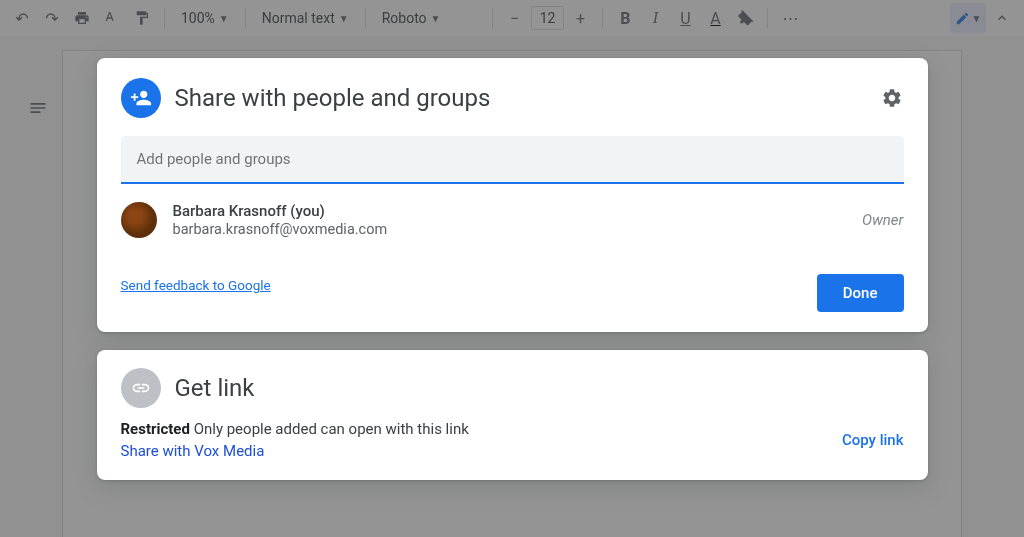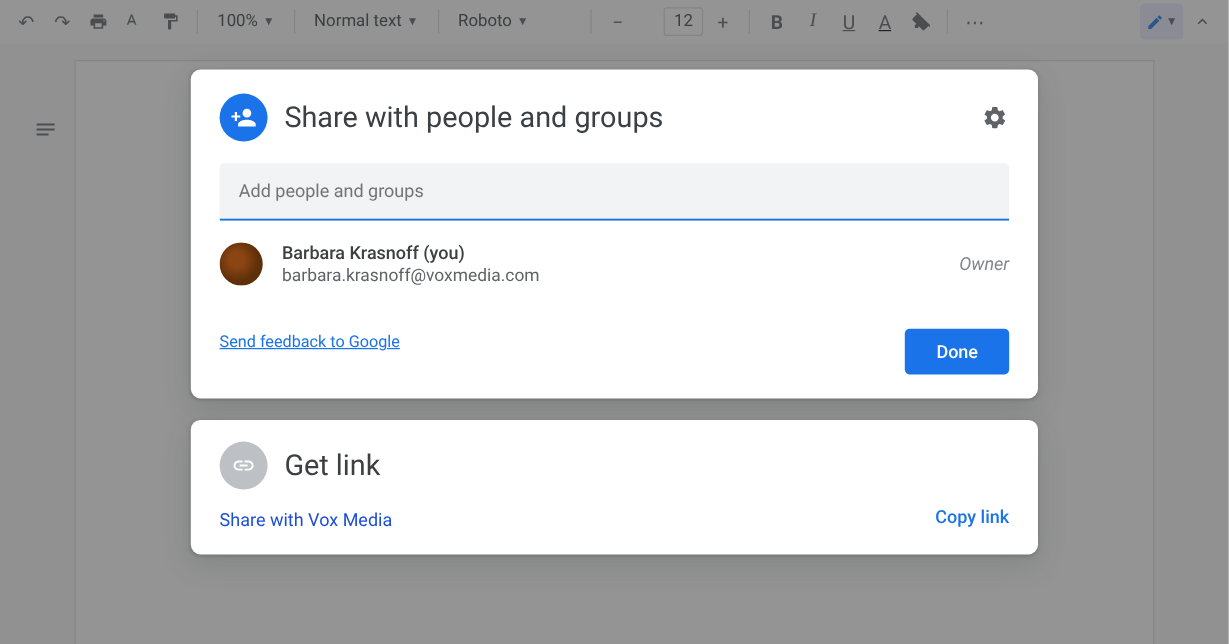--- a/index.html
+++ b/index.html
@@ -15,21 +15,21 @@
     .tb-pen { width: 36px; height: 30px; background: #e8ecfe; border-radius: 4px; display: flex; align-items: center; justify-content: center; color: #1a73e8; font-size: 16px; gap: 2px; }
     
     
     .doc-area { position: absolute; top: 36px; left: 0; right: 0; bottom: 0; background: #f8f9fa; padding-top: 14px; }
     .doc-outline { position: absolute; left: 24px; top: 58px; width: 28px; height: 28px; color: #5f6368; display: flex; align-items: center; justify-content: center; }
     .doc-page { margin: 0 auto; width: 900px; background: #fff; border: 1px solid #dadce0; padding: 90px 96px; font-family: Roboto, Arial, sans-serif; font-size: 16px; line-height: 1.55; color: #202124; min-height: 600px; }
     
     
     .overlay { position: absolute; inset: 0; background: rgba(60,60,60,0.55); display: flex; flex-direction: column; align-items: center; justify-content: flex-start; padding-top: 58px; }
     
-    .card { width: 706px; background: #fff; border-radius: 8px; box-shadow: 0 1px 3px rgba(60,64,67,.3), 0 8px 24px rgba(60,64,67,.18); padding: 20px 24px; }
+    .card { width: 831px; background: #fff; border-radius: 8px; box-shadow: 0 1px 3px rgba(60,64,67,.3), 0 8px 24px rgba(60,64,67,.18); padding: 20px 24px; }
     .card + .card { margin-top: 18px; }
     
     .card-header { display: flex; align-items: center; gap: 14px; }
     .icon-circle { width: 40px; height: 40px; border-radius: 50%; display: flex; align-items: center; justify-content: center; flex-shrink: 0; }
     .icon-blue { background: #1a73e8; color: #fff; }
     .icon-gray { background: #bdc1c6; color: #fff; }
     .card-title { font-size: 24px; color: #3c4043; font-weight: 400; flex: 1; }
     .gear { color: #5f6368; width: 24px; height: 24px; display: flex; align-items: center; justify-content: center; }
     
     .input-field { margin-top: 18px; background: #f1f3f4; border-bottom: 2px solid #1a73e8; padding: 14px 16px; border-radius: 4px 4px 0 0; font-size: 15px; color: #737373; }
@@ -84,21 +84,21 @@
       <span>Normal text</span>
       <span class="tb-caret">▼</span>
     </div>
   <div class="tb-sep"></div>
   <div class="tb-select" style="min-width:110px">
       <span>Roboto</span>
       <span class="tb-caret">▼</span>
     </div>
   <div class="tb-sep"></div>
   <div class="tb-btn">−</div>
-  <div class="tb-select" style="border:1px solid #dadce0;border-radius:3px;padding:3px 8px;margin-left:22px;">
+  <div class="tb-select" style="border:1px solid #dadce0;border-radius:3px;padding:3px 8px;">
       <span>12</span>
     </div>
   <div class="tb-btn">+</div>
   <div class="tb-sep"></div>
   <div class="tb-btn" style="font-weight:700">B</div>
   <div class="tb-btn" style="font-style:italic;font-family:serif">I</div>
   <div class="tb-btn" style="text-decoration:underline">U</div>
   <div class="tb-btn" style="text-decoration:underline;text-decoration-color:#000">A</div>
   <div class="tb-btn">
     <svg width="16" height="16" viewBox="0 0 24 24" fill="#5f6368">
@@ -169,19 +169,22 @@
     <div class="card-header">
       <div class="icon-circle icon-gray">
         <svg width="20" height="20" viewBox="0 0 24 24" fill="#fff">
             <path d="M3.9 12c0-1.71 1.39-3.1 3.1-3.1h4V7H7c-2.76 0-5 2.24-5 5s2.24 5 5 5h4v-1.9H7c-1.71 0-3.1-1.39-3.1-3.1zM8 13h8v-2H8v2zm9-6h-4v1.9h4c1.71 0 3.1 1.39 3.1 3.1s-1.39 3.1-3.1 3.1h-4V17h4c2.76 0 5-2.24 5-5s-2.24-5-5-5z"></path>
           </svg>
       </div>
       <div class="card-title">Get link</div>
     </div>
     <div class="link-row">
       <div class="link-info">
+        <div class="restricted">
+          <b>Restricted</b> <span>Only people added can open with this link</span>
+        </div>
         <div class="share-org">Share with Vox Media</div>
       </div>
       <div class="copy-link">Copy link</div>
     </div>
   </div>
 
 </div>
 
 </body></html>

